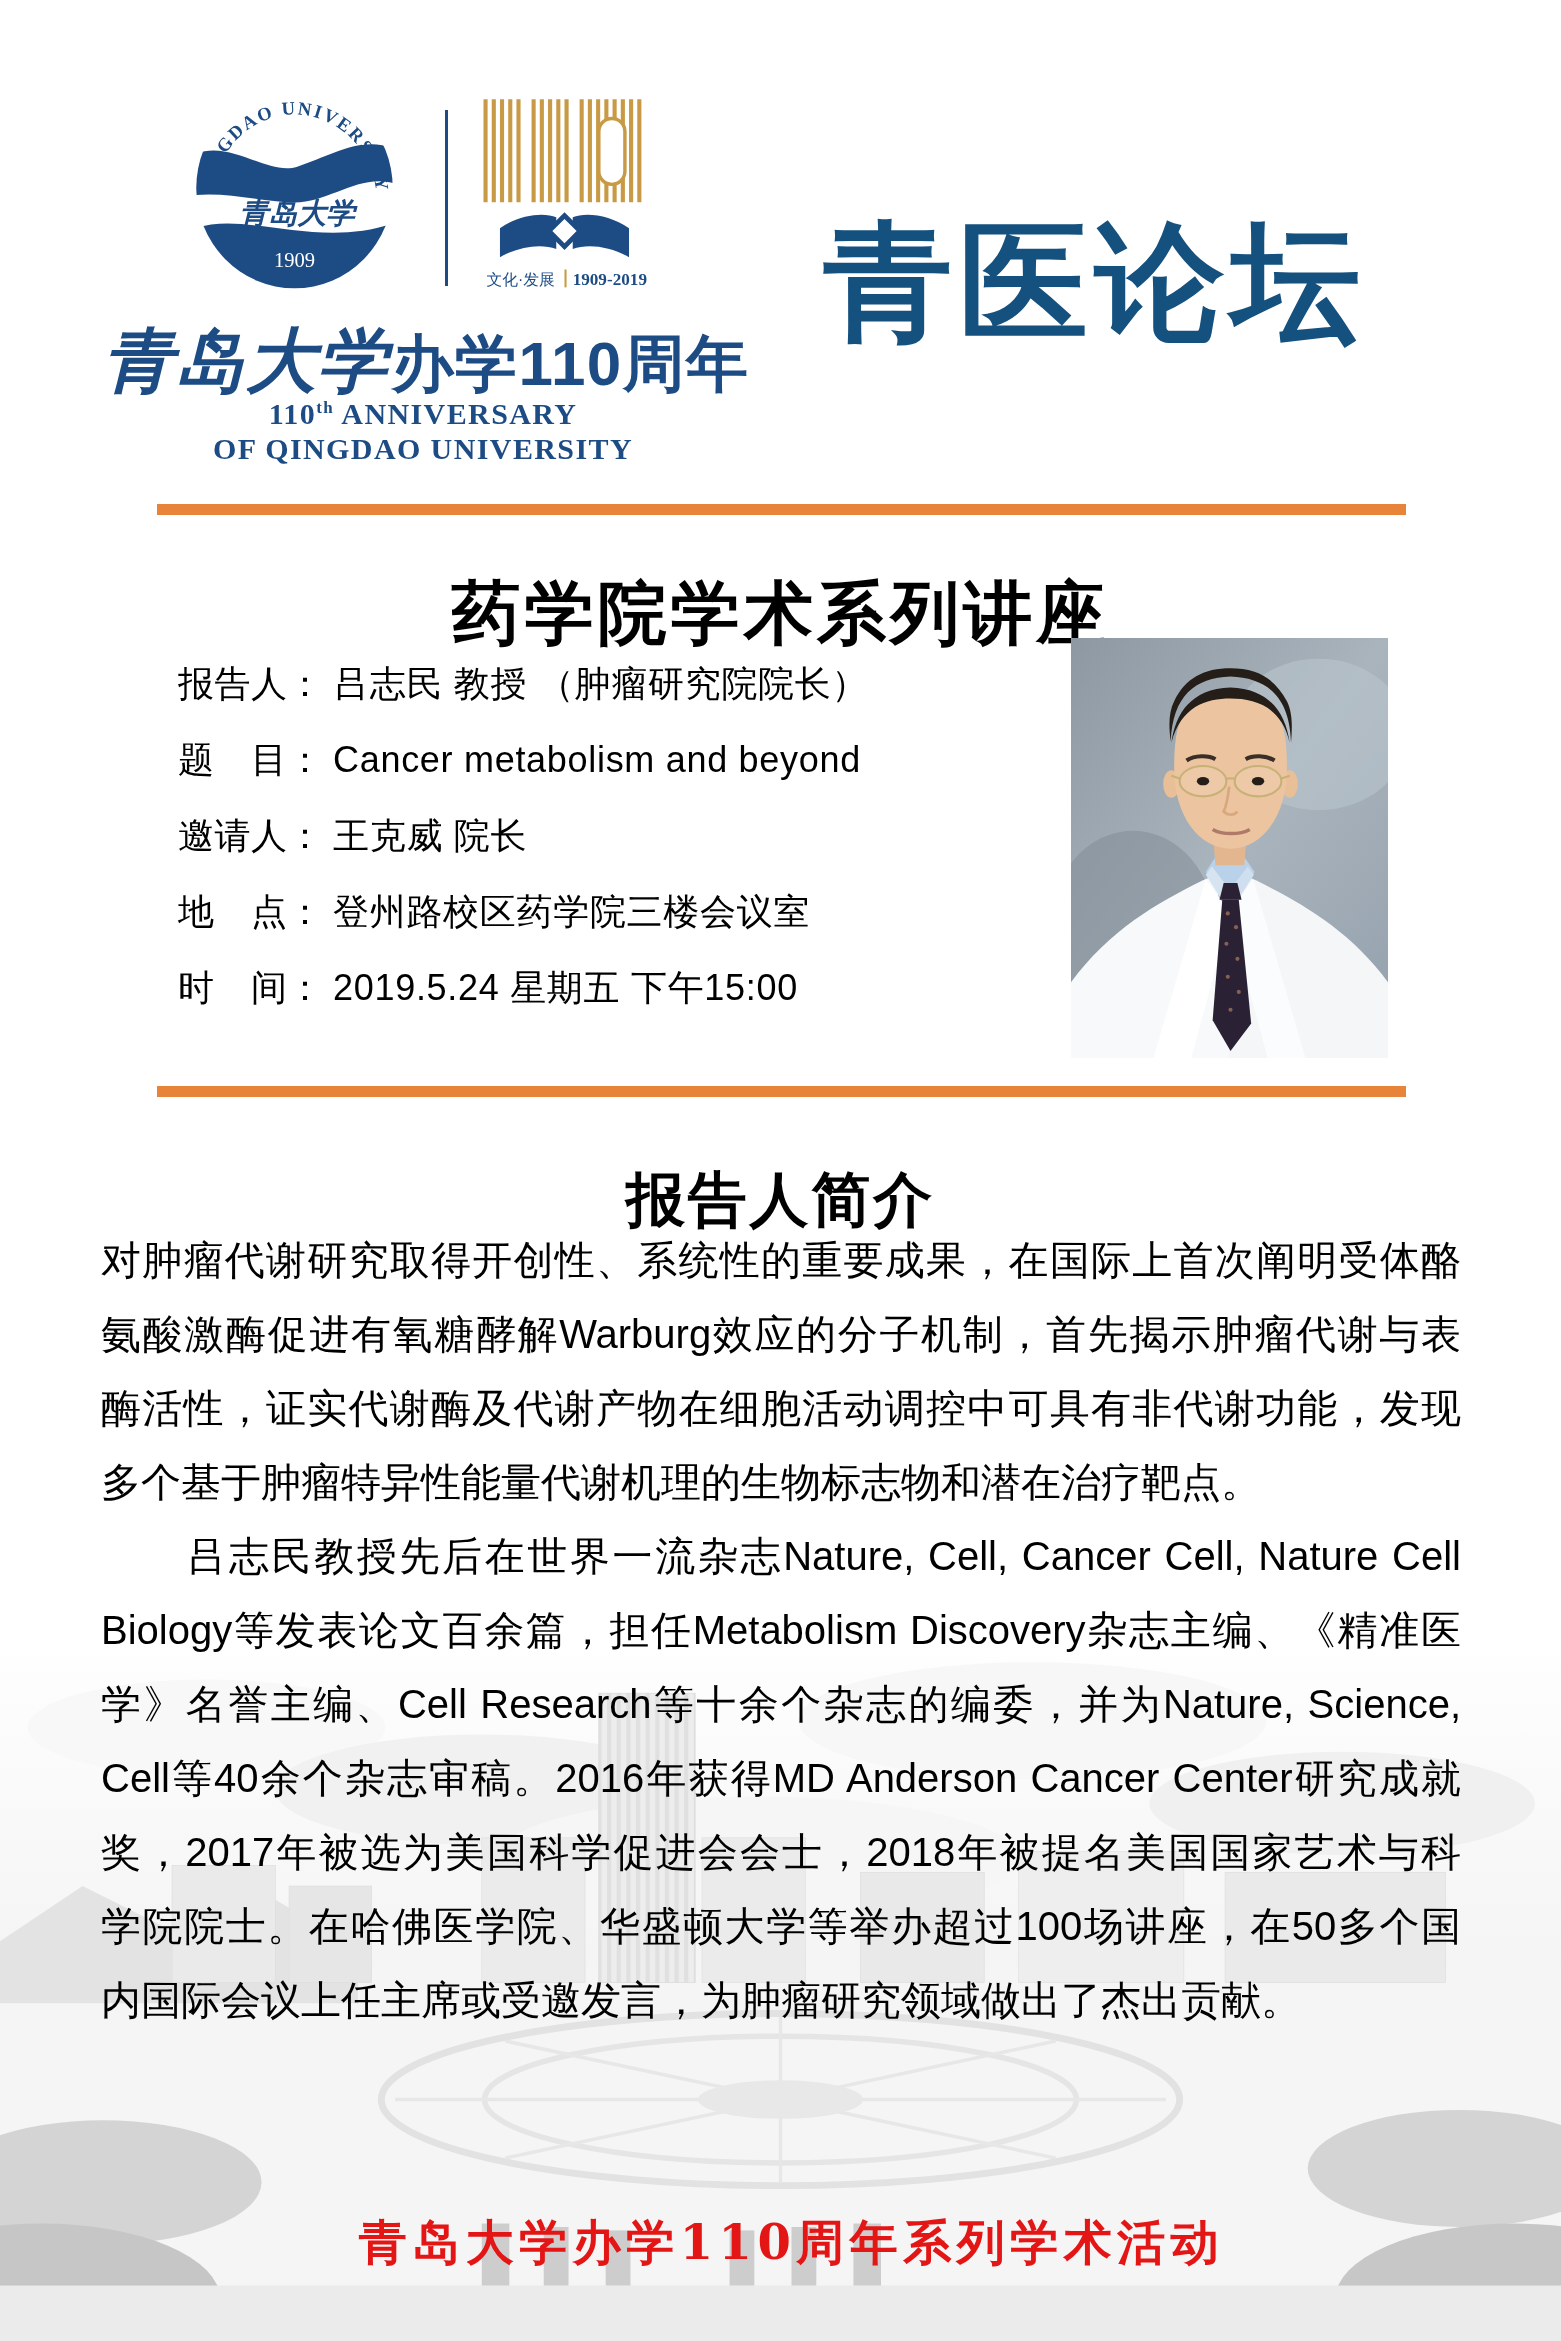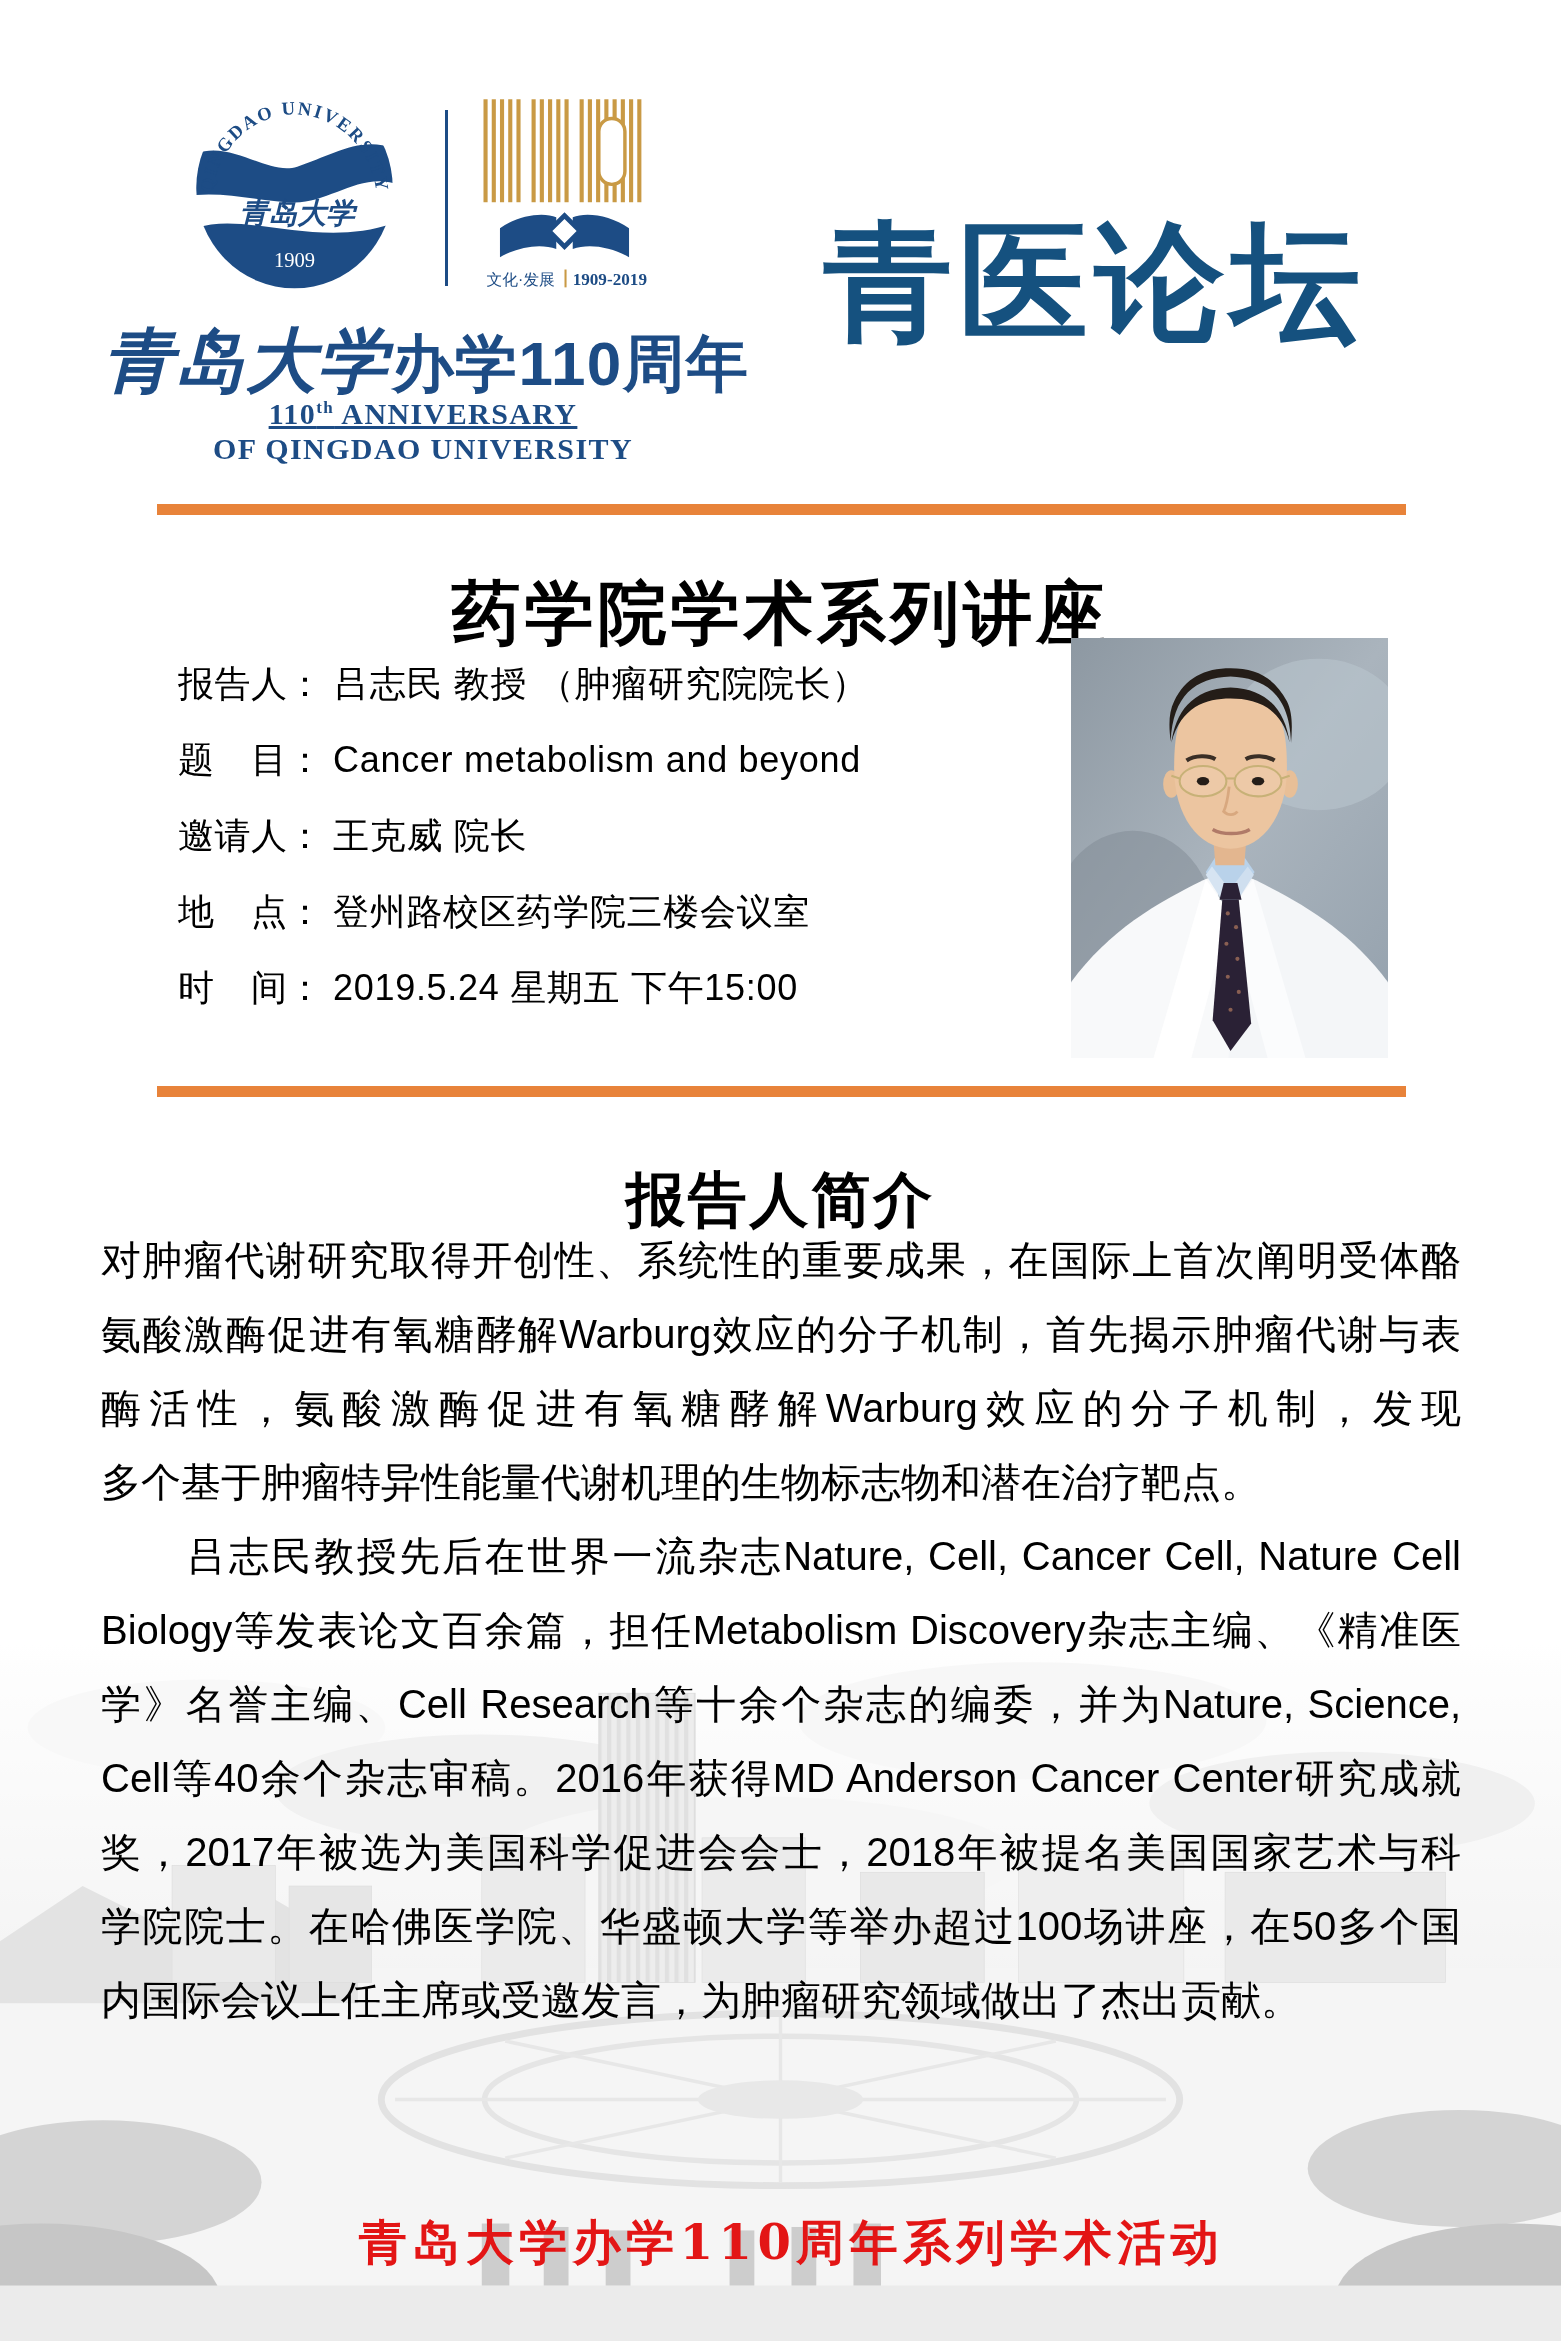--- a/index.html
+++ b/index.html
@@ -17,21 +17,21 @@
 
   .anniv-line{position:absolute;left:103px;top:315px;width:640px;text-align:center;
               color:#1d4c85;white-space:nowrap;}
   .anniv-script{font-family:"Liberation Serif",serif;font-style:italic;font-weight:700;
                 font-size:70px;letter-spacing:1.4px;}
   .anniv-bold{font-family:"Liberation Sans",sans-serif;font-weight:900;font-size:62px;
               letter-spacing:1.4px;}
   .anniv-en{position:absolute;left:103px;width:640px;text-align:center;color:#1d4c85;
             font-family:"Liberation Serif",serif;font-weight:700;font-size:30px;letter-spacing:1.4px;}
   .anniv-en sup{font-size:17px;}
-  .anniv-en.en1{top:397px;text-decoration:underline;}
+  .anniv-en.en1{top:397px;}
   .anniv-en.en2{top:432px;}
 
   .forum-title{position:absolute;left:785px;top:212px;width:620px;text-align:center;
                font-size:129px;font-weight:900;color:#15517f;letter-spacing:6.9px;line-height:1.1;
                white-space:nowrap;}
 
   .rule{position:absolute;left:157px;width:1249px;height:11px;background:#e8833a;}
   .rule1{top:504px;}
   .rule2{top:1086px;}
 
@@ -266,21 +266,21 @@
 
   <div class="rule rule2"></div>
 
   <h2 class="bio-heading">报告人简介</h2>
 
   <div class="bio">
     <div class="para">
 
         <div class="line">对肿瘤代谢研究取得开创性、系统性的重要成果，在国际上首次阐明受体酪</div>
         <div class="line">氨酸激酶促进有氧糖酵解Warburg效应的分子机制，首先揭示肿瘤代谢与表</div>
-        <div class="line">酶活性，氨酸激酶促进有氧糖酵解Warburg效应的分子机制，发现</div>
+        <div class="line">酶活性，证实代谢酶及代谢产物在细胞活动调控中可具有非代谢功能，发现</div>
         <div class="line">多个基于肿瘤特异性能量代谢机理的生物标志物和潜在治疗靶点。</div>
       </div>
     <div class="para">
 
     <div class="line">　　吕志民教授先后在世界一流杂志Nature, Cell, Cancer Cell, Nature Cell</div>
         <div class="line">Biology等发表论文百余篇，担任Metabolism Discovery杂志主编、《精准医</div>
         <div class="line">学》名誉主编、Cell Research等十余个杂志的编委，并为Nature, Science,</div>
         <div class="line">Cell等40余个杂志审稿。2016年获得MD Anderson Cancer Center研究成就</div>
         <div class="line">奖，2017年被选为美国科学促进会会士，2018年被提名美国国家艺术与科</div>
         <div class="line">学院院士。在哈佛医学院、华盛顿大学等举办超过100场讲座，在50多个国</div>

